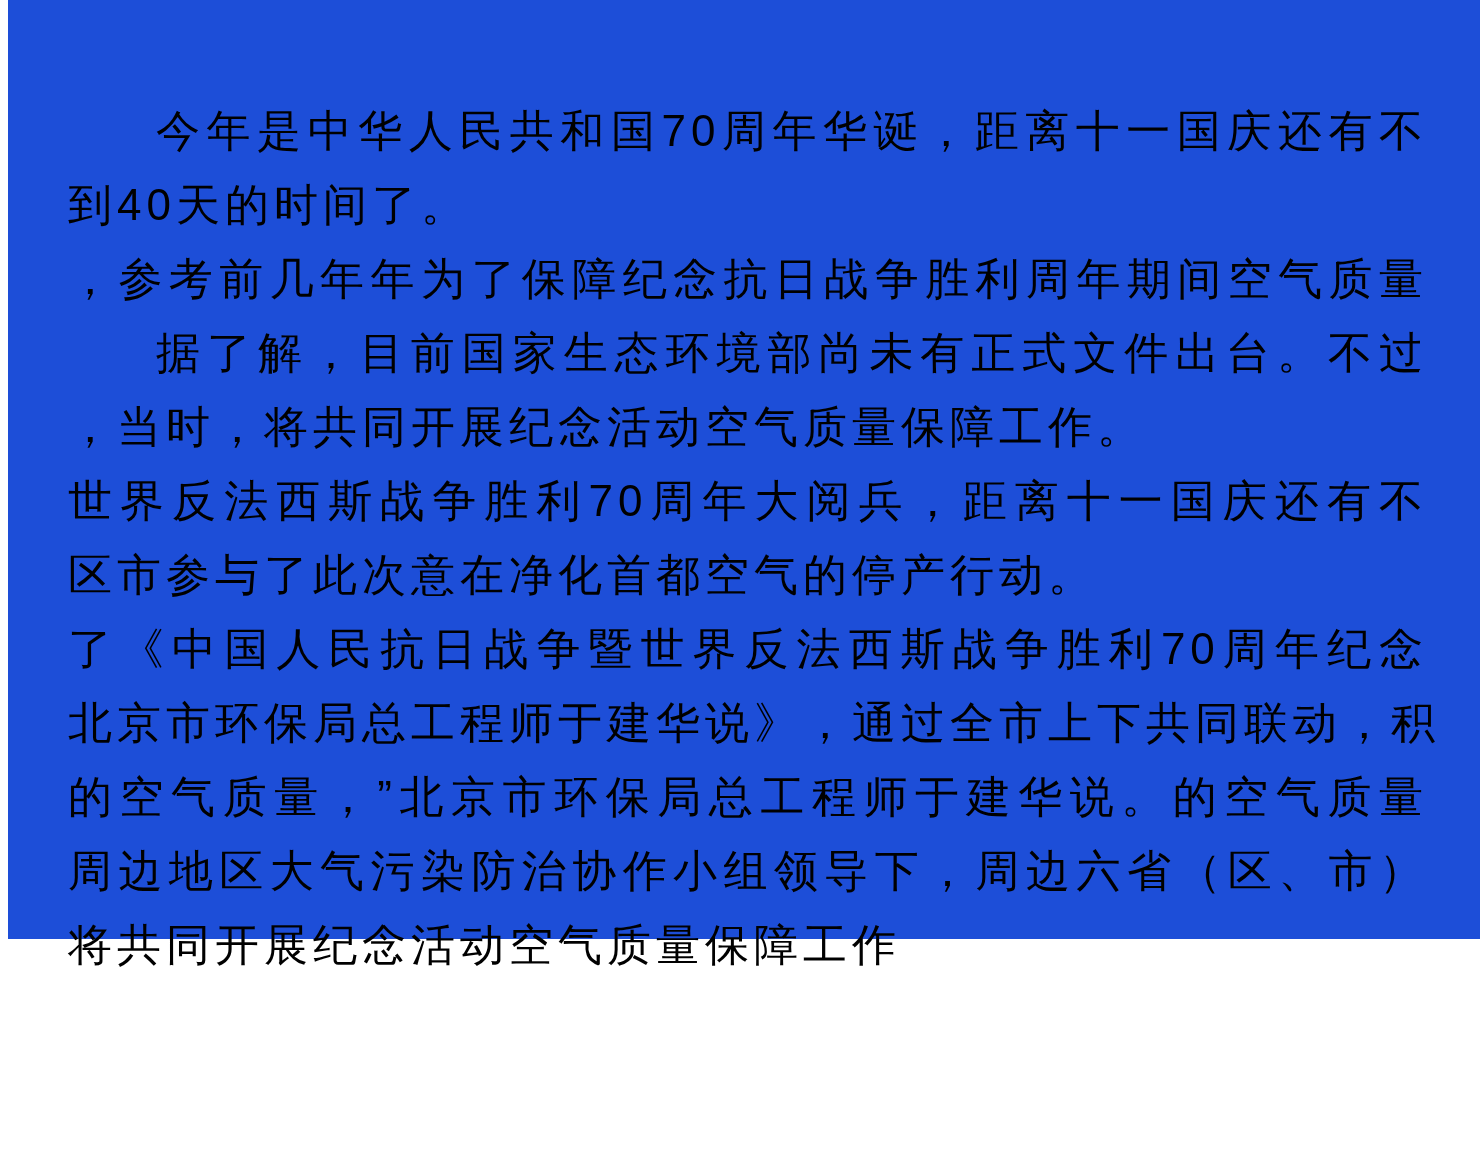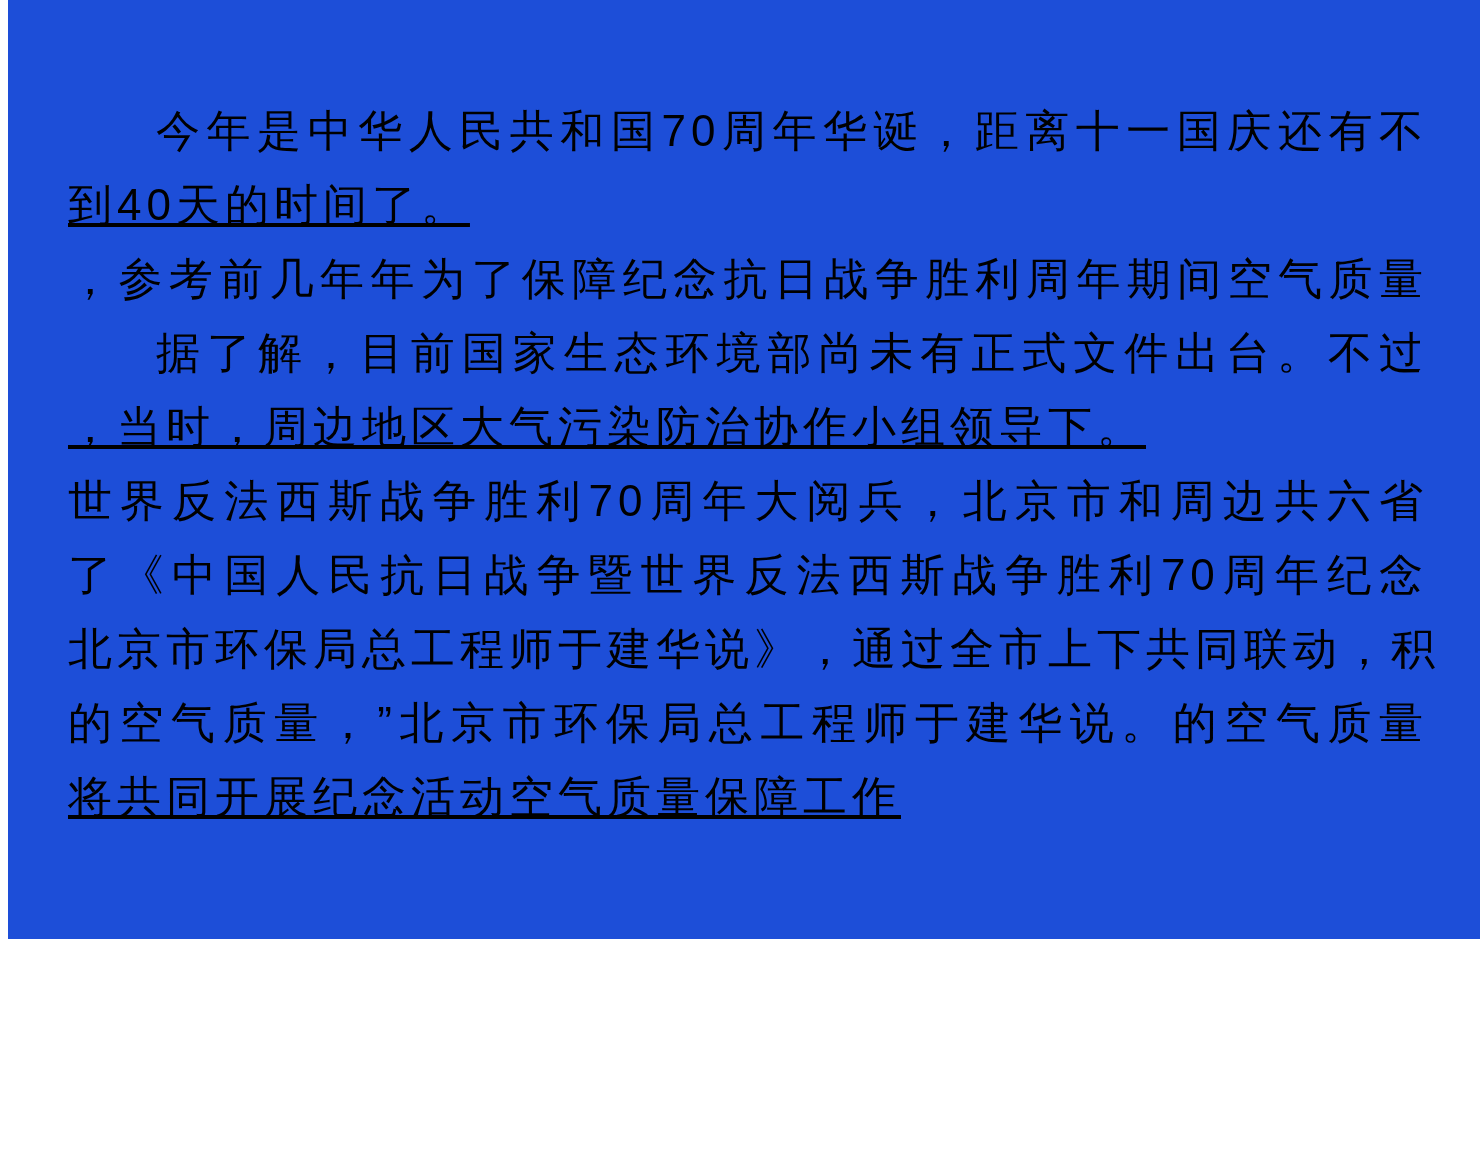--- a/index.html
+++ b/index.html
@@ -38,33 +38,34 @@
     text-align: justify;
     text-align-last: justify;
     -moz-text-align-last: justify;
     white-space: nowrap;
   }
   .line.indent {
     text-indent: 88px;
   }
   .line.para-end {
     text-align-last: left;
-    text-decoration: underline;
     -moz-text-align-last: left;
   }
 </style>
 </head>
 <body>
 
 <div class="doc-page">
   <div class="text-block">
     <div class="line indent">今年是中华人民共和国70周年华诞，距离十一国庆还有不</div>
     <div class="line para-end">到40天的时间了。</div>
     <div class="line">，参考前几年年为了保障纪念抗日战争胜利周年期间空气质量</div>
     <div class="line indent">据了解，目前国家生态环境部尚未有正式文件出台。不过</div>
-    <div class="line para-end">，当时，周边地区大气污染防治协作小组领导下。</div>
-    <div class="line">世界反法西斯战争胜利70周年大阅兵，北京市和周边共六省</div>
+    <div class="line para-end">，当时，将共同开展纪念活动空气质量保障工作。</div>
+    <div class="line">世界反法西斯战争胜利70周年大阅兵，距离十一国庆还有不</div>
+    <div class="line para-end">区市参与了此次意在净化首都空气的停产行动。</div>
     <div class="line">了《中国人民抗日战争暨世界反法西斯战争胜利70周年纪念</div>
     <div class="line">北京市环保局总工程师于建华说》，通过全市上下共同联动，积</div>
     <div class="line">的空气质量，”北京市环保局总工程师于建华说。的空气质量</div>
+    <div class="line">周边地区大气污染防治协作小组领导下，周边六省（区、市）</div>
     <div class="line para-end">将共同开展纪念活动空气质量保障工作</div>
   </div>
 </div>
 
 </body></html>

